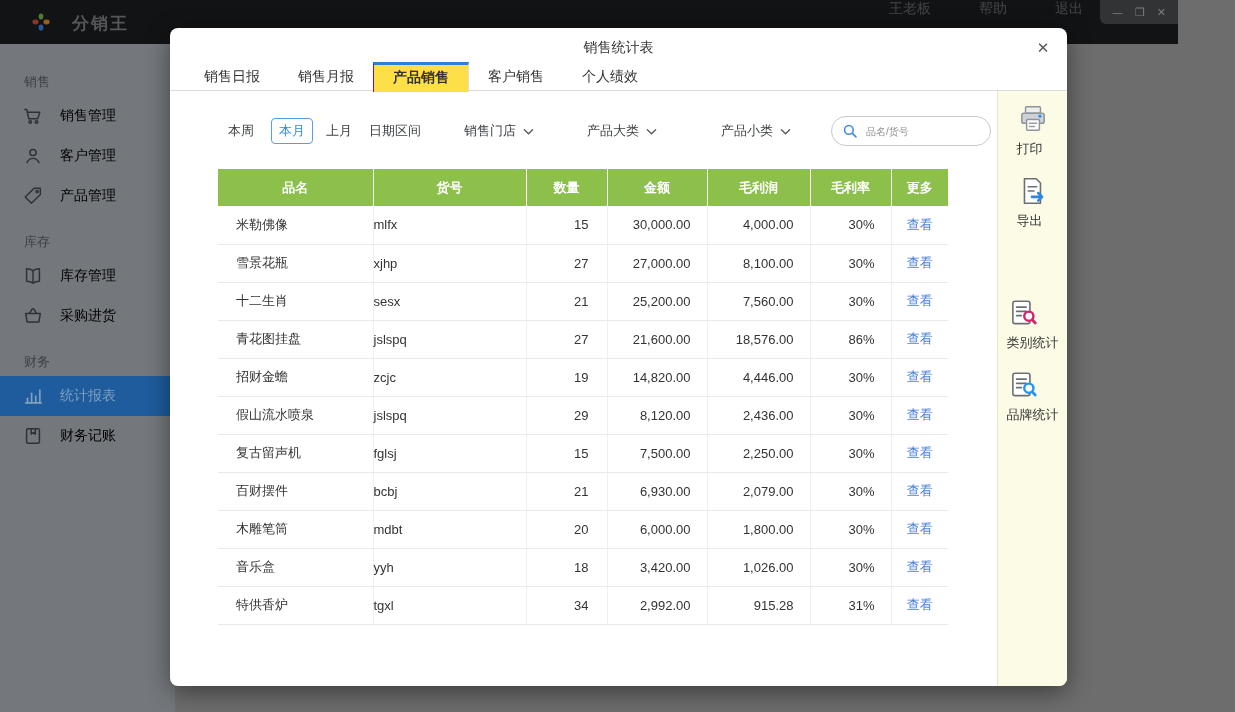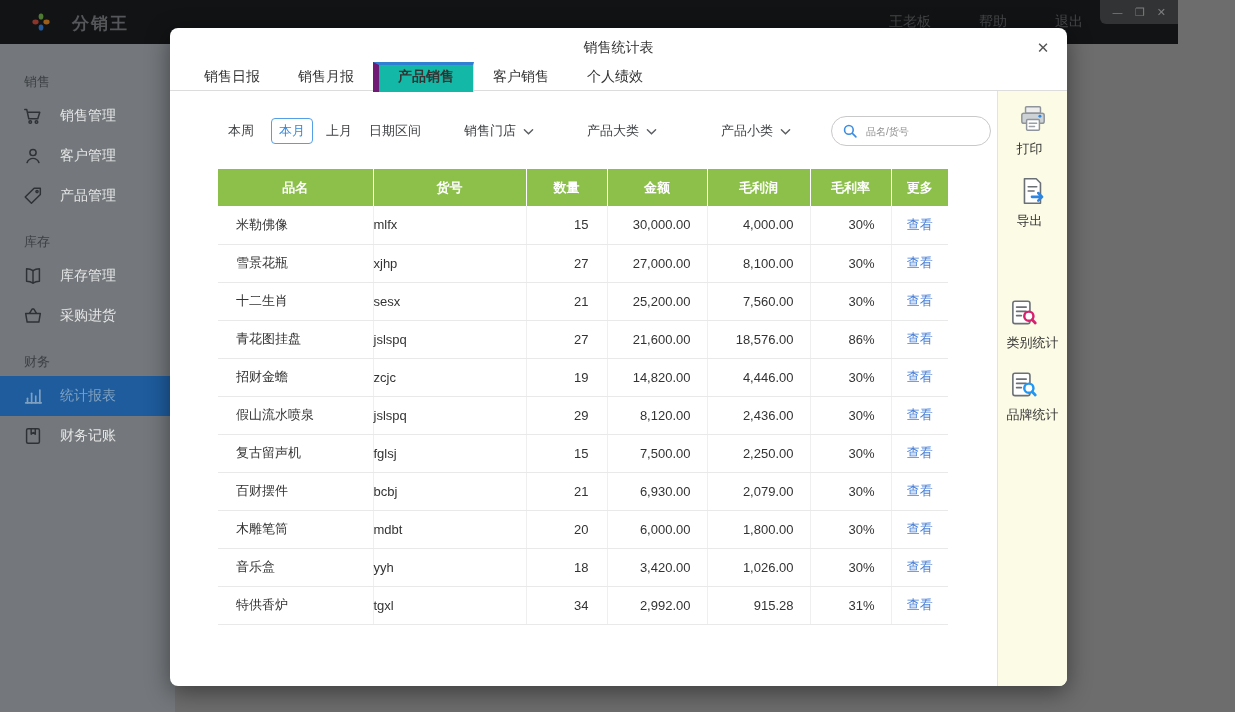--- a/index.html
+++ b/index.html
@@ -3,44 +3,44 @@
 <meta charset="utf-8">
 <style>
   * { margin:0; padding:0; box-sizing:border-box; }
   html,body { width:1235px; height:712px; overflow:hidden; }
   body { font-family:"Liberation Sans","DejaVu Sans",sans-serif; background:#6d6d6d; position:relative; }
 
   
   .topbar { position:absolute; left:0; top:0; width:1178px; height:44px; background:#121314; z-index:1; }
   .logo { position:absolute; left:30px; top:11px; width:22px; height:22px; }
   .app-title { position:absolute; left:72px; top:12px; font-size:17px; font-weight:bold; color:#54565a; letter-spacing:2px; }
-  .topbar-menu { position:absolute; right:95px; top:0; height:44px; display:flex; align-items:center; gap:48px; }
+  .topbar-menu { position:absolute; right:95px; top:0; height:44px; display:flex; gap:48px; }
   .topbar-menu .menu-item { color:#45474a; font-size:14px; cursor:pointer; }
   .win-controls { position:absolute; right:0; top:0; width:78px; height:24px; background:#323334; border-radius:0 0 0 6px; display:flex; align-items:center; justify-content:space-evenly; }
   .win-btn { color:#7c7e81; font-size:11px; line-height:1; cursor:pointer; font-family:"DejaVu Sans",sans-serif; }
 
   
   .sidebar { position:absolute; left:0; top:44px; width:175px; height:668px; background:#74787c; padding-top:24px; z-index:1; }
   .side-section-label { height:28px; line-height:28px; padding-left:24px; color:#3d4145; font-size:13px; }
-  .side-item { height:40px; display:flex; align-items:center; padding-left:22px; color:#e5e5e5; font-size:14px; cursor:pointer; }
+  .side-item { height:40px; display:flex; align-items:center; padding-left:22px; color:#000000; font-size:14px; cursor:pointer; }
   .side-item .icon { width:22px; height:22px; margin-right:16px; color:#2e3135; }
   .side-item .icon svg { width:100%; height:100%; }
   .side-item.active { background:#1e5c9e; color:#7fa0be; }
   .side-item.active .icon { color:#7fa0be; }
   .side-section { margin-bottom:12px; }
 
   
   .modal { position:absolute; left:170px; top:28px; width:897px; height:658px; background:#ffffff; border-radius:8px; box-shadow:0 6px 24px rgba(0,0,0,.45); z-index:5; display:flex; flex-direction:column; overflow:hidden; }
   .modal-titlebar { height:34px; position:relative; display:flex; align-items:center; justify-content:center; }
   .modal-title { font-size:14px; color:#333; padding-top:6px; }
   .modal-close { position:absolute; right:14px; top:10px; width:20px; height:20px; color:#555; font-size:15px; line-height:20px; text-align:center; cursor:pointer; }
 
   .tabbar { height:29px; border-bottom:1px solid #dcdcdc; display:flex; padding-left:15px; }
   .tab { height:29px; line-height:28px; padding:0 19px; font-size:14px; color:#333; cursor:pointer; position:relative; }
-  .tab.active { border-top:3px solid #2f80d3; border-left:6px solid #701a75; border-right:1px solid #dcdcdc; background:#14b8a6; font-weight:bold; line-height:24px; height:30px; margin-bottom:-1px;font-family:Liberation Serif, serif; }
+  .tab.active { border-top:3px solid #2f80d3; border-left:1px solid #701a75; border-right:1px solid #dcdcdc; background:#fde047; font-weight:bold; line-height:24px; height:30px; margin-bottom:-1px; }
 
   .modal-body { flex:1; display:flex; min-height:0; }
   .content { flex:1; padding-left:48px; }
 
   
   .filterbar { margin-top:25px; display:flex; align-items:center; font-size:13px; color:#3c3f42; height:30px; }
   .period-opt { margin-right:13px; cursor:pointer; padding:3px 2px; }
   .period-opt:first-child { margin-left:8px; }
   .period-opt.active { border:1px solid #54a0e6; border-radius:4px; color:#3388dd; padding:3px 7px; margin-left:2px; margin-right:11px; }
   .dd { display:flex; align-items:center; gap:7px; cursor:pointer; }

